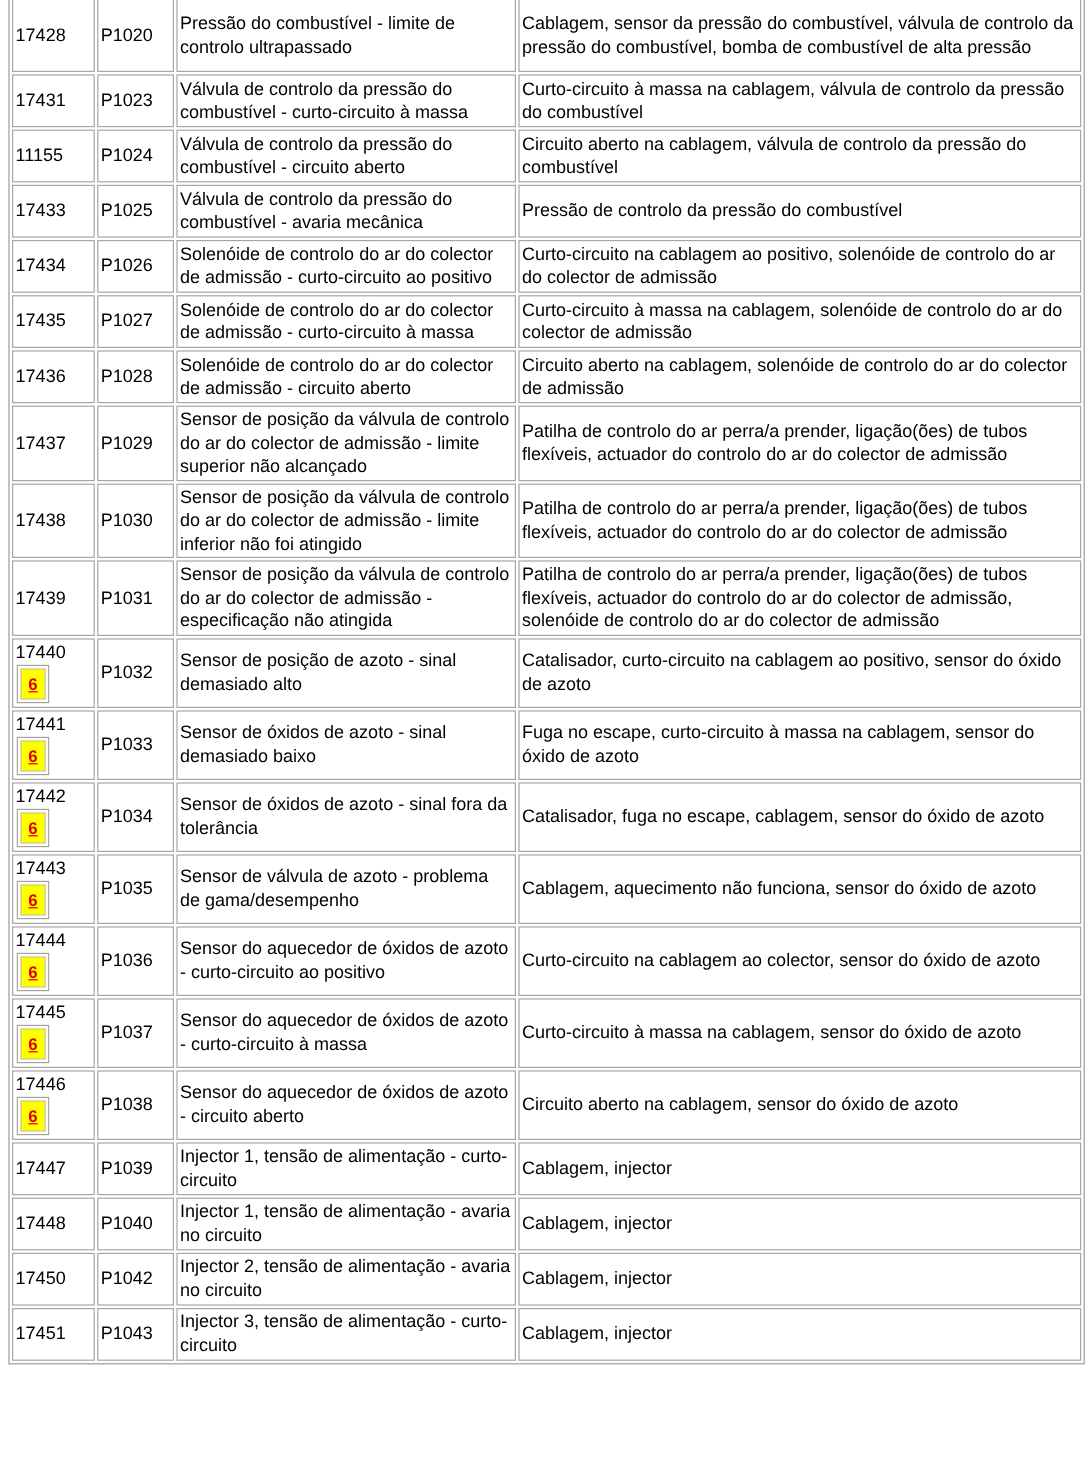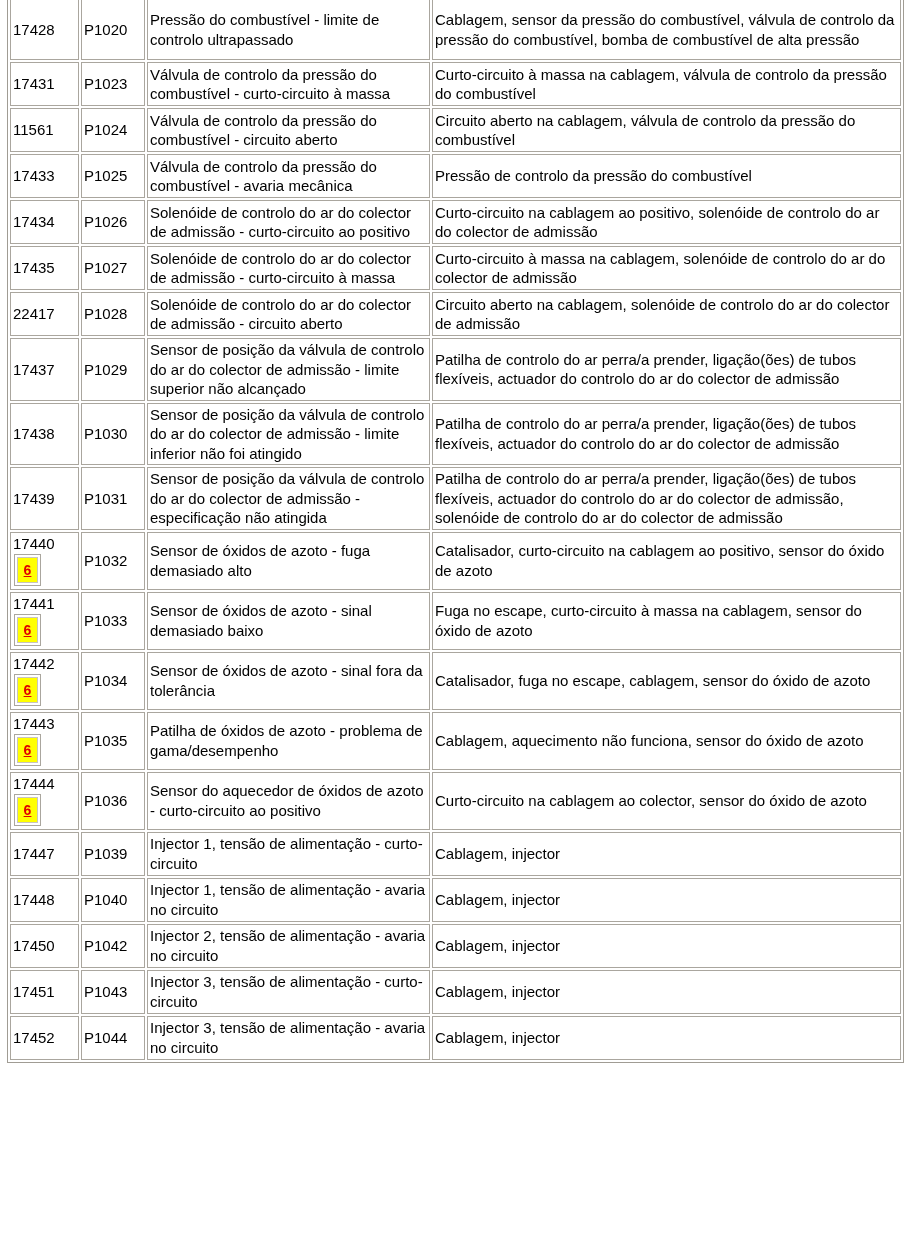--- a/index.html
+++ b/index.html
@@ -74,21 +74,21 @@
         <td><span>Pressão do combustível - limite de controlo ultrapassado</span></td>
         <td><span>Cablagem, sensor da pressão do combustível, válvula de controlo da pressão do combustível, bomba de combustível de alta pressão</span></td>
       </tr>
       <tr class="h43">
         <td><span>17431</span></td>
         <td><span>P1023</span></td>
         <td><span>Válvula de controlo da pressão do combustível - curto-circuito à massa</span></td>
         <td><span>Curto-circuito à massa na cablagem, válvula de controlo da pressão do combustível</span></td>
       </tr>
       <tr class="h43">
-        <td><span>11561</span></td>
+        <td><span>11155</span></td>
         <td><span>P1024</span></td>
         <td><span>Válvula de controlo da pressão do combustível - circuito aberto</span></td>
         <td><span>Circuito aberto na cablagem, válvula de controlo da pressão do combustível</span></td>
       </tr>
       <tr class="h43">
         <td><span>17433</span></td>
         <td><span>P1025</span></td>
         <td><span>Válvula de controlo da pressão do combustível - avaria mecânica</span></td>
         <td><span>Pressão de controlo da pressão do combustível</span></td>
       </tr>
@@ -98,21 +98,21 @@
         <td><span>Solenóide de controlo do ar do colector de admissão - curto-circuito ao positivo</span></td>
         <td><span>Curto-circuito na cablagem ao positivo, solenóide de controlo do ar do colector de admissão</span></td>
       </tr>
       <tr class="h43">
         <td><span>17435</span></td>
         <td><span>P1027</span></td>
         <td><span>Solenóide de controlo do ar do colector de admissão - curto-circuito à massa</span></td>
         <td><span>Curto-circuito à massa na cablagem, solenóide de controlo do ar do colector de admissão</span></td>
       </tr>
       <tr class="h43">
-        <td><span>22417</span></td>
+        <td><span>17436</span></td>
         <td><span>P1028</span></td>
         <td><span>Solenóide de controlo do ar do colector de admissão - circuito aberto</span></td>
         <td><span>Circuito aberto na cablagem, solenóide de controlo do ar do colector de admissão</span></td>
       </tr>
       <tr class="h62">
         <td><span>17437</span></td>
         <td><span>P1029</span></td>
         <td><span>Sensor de posição da válvula de controlo do ar do colector de admissão - limite superior não alcançado</span></td>
         <td><span>Patilha de controlo do ar perra/a prender, ligação(ões) de tubos flexíveis, actuador do controlo do ar do colector de admissão</span></td>
       </tr>
@@ -124,47 +124,59 @@
       </tr>
       <tr class="h62">
         <td><span>17439</span></td>
         <td><span>P1031</span></td>
         <td><span>Sensor de posição da válvula de controlo do ar do colector de admissão - especificação não atingida</span></td>
         <td><span>Patilha de controlo do ar perra/a prender, ligação(ões) de tubos flexíveis, actuador do controlo do ar do colector de admissão, solenóide de controlo do ar do colector de admissão</span></td>
       </tr>
       <tr class="hb">
         <td class="code-cell"><span class="code-top">17440</span><span class="badge-outer"><a class="badge">6</a></span></td>
         <td><span>P1032</span></td>
-        <td><span>Sensor de óxidos de azoto - fuga demasiado alto</span></td>
+        <td><span>Sensor de posição de azoto - sinal demasiado alto</span></td>
         <td><span>Catalisador, curto-circuito na cablagem ao positivo, sensor do óxido de azoto</span></td>
       </tr>
       <tr class="hb">
         <td class="code-cell"><span class="code-top">17441</span><span class="badge-outer"><a class="badge">6</a></span></td>
         <td><span>P1033</span></td>
         <td><span>Sensor de óxidos de azoto - sinal demasiado baixo</span></td>
         <td><span>Fuga no escape, curto-circuito à massa na cablagem, sensor do óxido de azoto</span></td>
       </tr>
       <tr class="hb">
         <td class="code-cell"><span class="code-top">17442</span><span class="badge-outer"><a class="badge">6</a></span></td>
         <td><span>P1034</span></td>
         <td><span>Sensor de óxidos de azoto - sinal fora da tolerância</span></td>
         <td><span>Catalisador, fuga no escape, cablagem, sensor do óxido de azoto</span></td>
       </tr>
       <tr class="hb">
         <td class="code-cell"><span class="code-top">17443</span><span class="badge-outer"><a class="badge">6</a></span></td>
         <td><span>P1035</span></td>
-        <td><span>Patilha de óxidos de azoto - problema de gama/desempenho</span></td>
+        <td><span>Sensor de válvula de azoto - problema de gama/desempenho</span></td>
         <td><span>Cablagem, aquecimento não funciona, sensor do óxido de azoto</span></td>
       </tr>
       <tr class="hb">
         <td class="code-cell"><span class="code-top">17444</span><span class="badge-outer"><a class="badge">6</a></span></td>
         <td><span>P1036</span></td>
         <td><span>Sensor do aquecedor de óxidos de azoto - curto-circuito ao positivo</span></td>
         <td><span>Curto-circuito na cablagem ao colector, sensor do óxido de azoto</span></td>
       </tr>
+      <tr class="hb">
+        <td class="code-cell"><span class="code-top">17445</span><span class="badge-outer"><a class="badge">6</a></span></td>
+        <td><span>P1037</span></td>
+        <td><span>Sensor do aquecedor de óxidos de azoto - curto-circuito à massa</span></td>
+        <td><span>Curto-circuito à massa na cablagem, sensor do óxido de azoto</span></td>
+      </tr>
+      <tr class="hb">
+        <td class="code-cell"><span class="code-top">17446</span><span class="badge-outer"><a class="badge">6</a></span></td>
+        <td><span>P1038</span></td>
+        <td><span>Sensor do aquecedor de óxidos de azoto - circuito aberto</span></td>
+        <td><span>Circuito aberto na cablagem, sensor do óxido de azoto</span></td>
+      </tr>
       <tr class="h43">
         <td><span>17447</span></td>
         <td><span>P1039</span></td>
         <td><span>Injector 1, tensão de alimentação - curto-circuito</span></td>
         <td><span>Cablagem, injector</span></td>
       </tr>
       <tr class="h43">
         <td><span>17448</span></td>
         <td><span>P1040</span></td>
         <td><span>Injector 1, tensão de alimentação - avaria no circuito</span></td>
@@ -173,23 +185,17 @@
       <tr class="h43">
         <td><span>17450</span></td>
         <td><span>P1042</span></td>
         <td><span>Injector 2, tensão de alimentação - avaria no circuito</span></td>
         <td><span>Cablagem, injector</span></td>
       </tr>
       <tr class="h43">
         <td><span>17451</span></td>
         <td><span>P1043</span></td>
         <td><span>Injector 3, tensão de alimentação - curto-circuito</span></td>
-        <td><span>Cablagem, injector</span></td>
-      </tr>
-      <tr class="h43">
-        <td><span>17452</span></td>
-        <td><span>P1044</span></td>
-        <td><span>Injector 3, tensão de alimentação - avaria no circuito</span></td>
         <td><span>Cablagem, injector</span></td>
       </tr>
     </tbody>
   </table>
 </div>
 
 </body></html>

